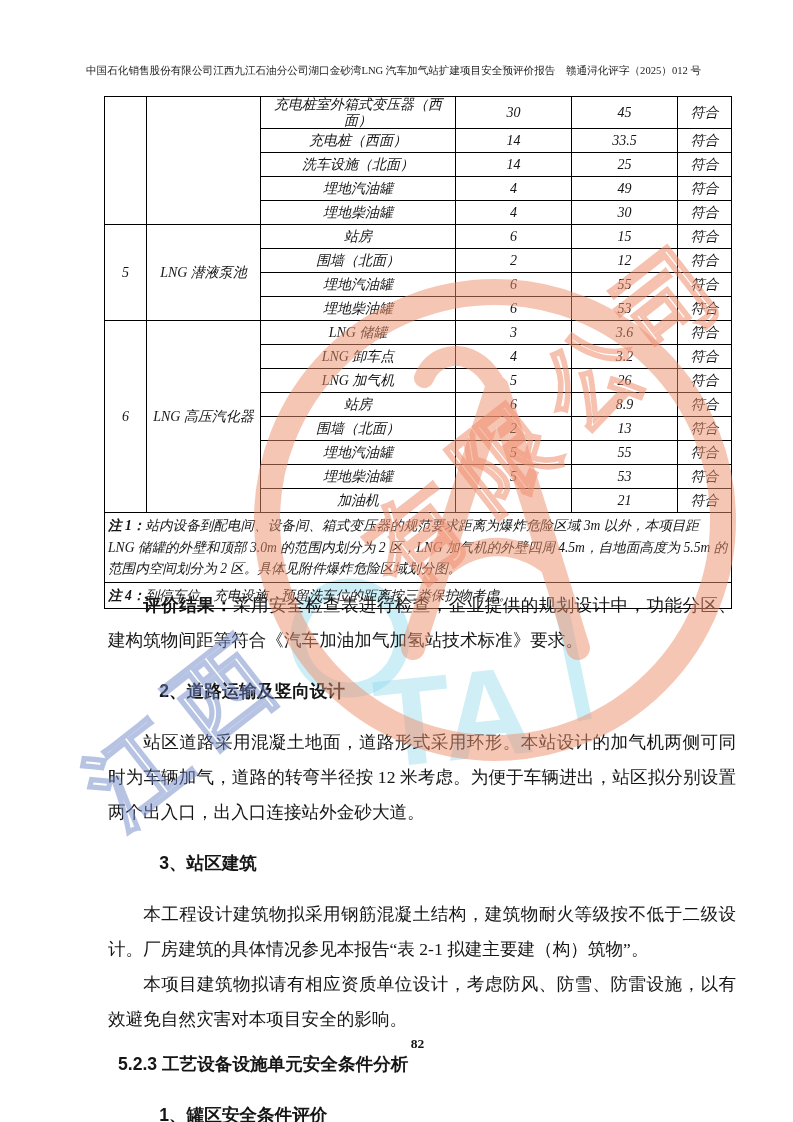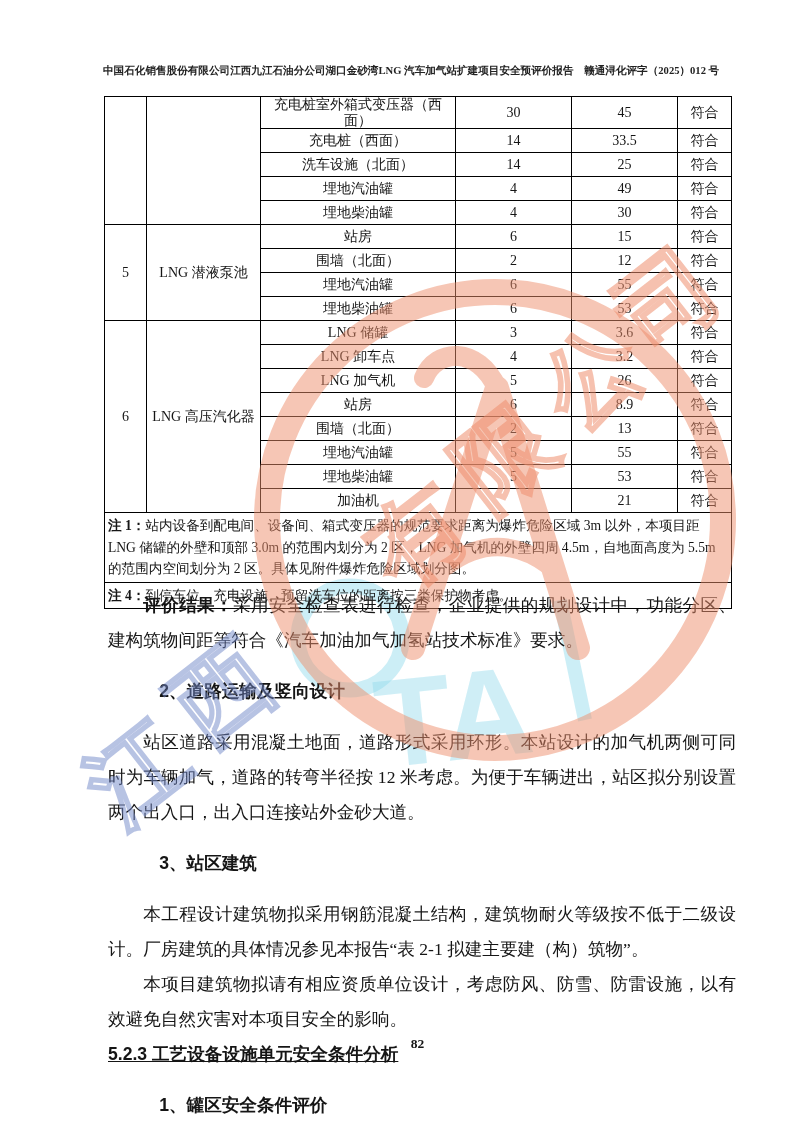--- a/index.html
+++ b/index.html
@@ -2,27 +2,27 @@
 <html><head>
 <meta charset="utf-8">
 <style>
   html,body{margin:0;padding:0;background:#e8e8e8;}
   .page{
     position:relative;width:793px;height:1122px;margin:0 auto;background:#ffffff;
     font-family:"Liberation Serif","DejaVu Serif",serif;color:#151515;overflow:hidden;
   }
   
   .doc-header{
-    position:absolute;left:103px;top:64px;width:630px;
-    font-size:10.6px;font-weight:bold;white-space:nowrap;color:#222;
+    position:absolute;left:86px;top:64px;width:630px;
+    font-size:10.6px;font-weight:normal;white-space:nowrap;color:#222;
   }
   
   .dist-table{
     position:absolute;left:104px;top:96px;width:627px;
-    border-collapse:collapse;table-layout:fixed;background:transparent;
+    border-collapse:collapse;table-layout:fixed;background:transparent;font-style:italic;
   }
   .dist-table td{
     border:1px solid #000;font-size:14px;text-align:center;vertical-align:middle;
     height:23px;padding:0 2px;line-height:1.12;overflow:hidden;
   }
   .dist-table td.note-cell{
     font-size:13.6px;text-align:left;padding:2px 3px;line-height:21.5px;height:auto;
   }
   .note-label{font-weight:bold;}
   
@@ -30,21 +30,21 @@
     position:absolute;left:108px;top:588px;width:628px;
     font-size:17.6px;line-height:35px;text-align:justify;
   }
   .content p{margin:0;text-indent:2em;}
   .content .h{
     font-family:"Liberation Sans","DejaVu Sans",sans-serif;
     font-weight:bold;text-indent:2em;margin:16px;
   }
   .content .h-section{
     font-family:"Liberation Sans","DejaVu Sans",sans-serif;
-    font-weight:bold;text-indent:0;margin:0;text-decoration:underline;
+    font-weight:bold;text-indent:0;margin:10px;
   }
   .bold-label{font-family:"Liberation Sans","DejaVu Sans",sans-serif;font-weight:bold;}
   
   .page-number{
     position:absolute;left:104px;top:1036px;width:627px;text-align:center;
     font-size:13.5px;font-weight:bold;
   }
   
   .wm{position:absolute;left:0;top:0;pointer-events:none;}
   .wm-under{z-index:0;}

